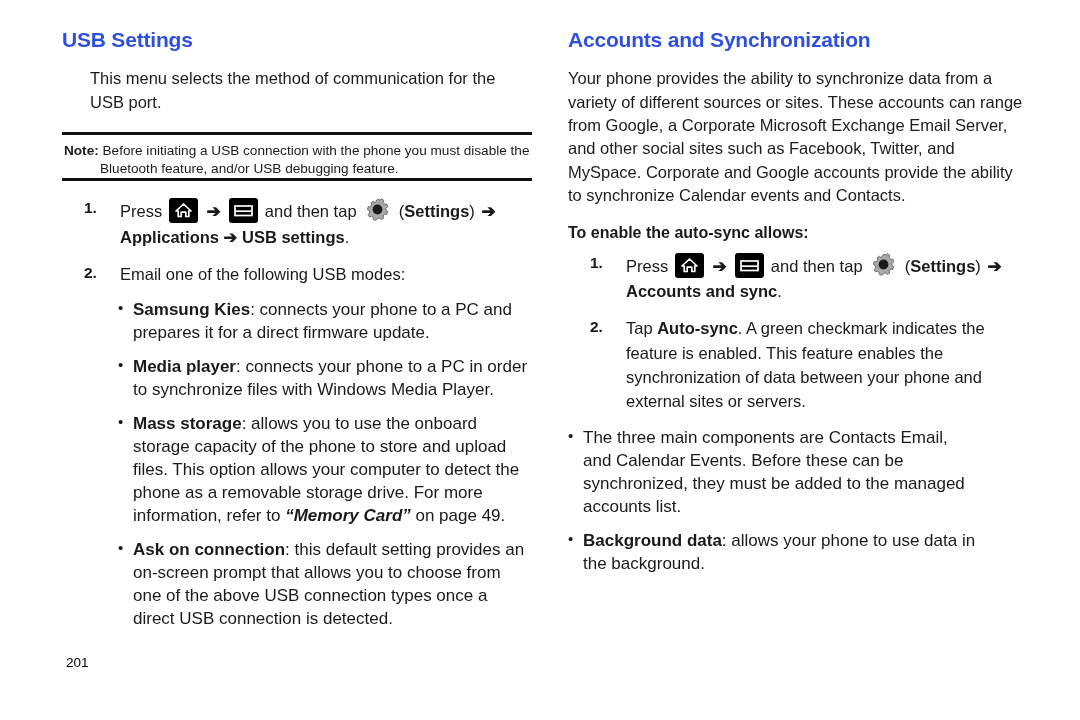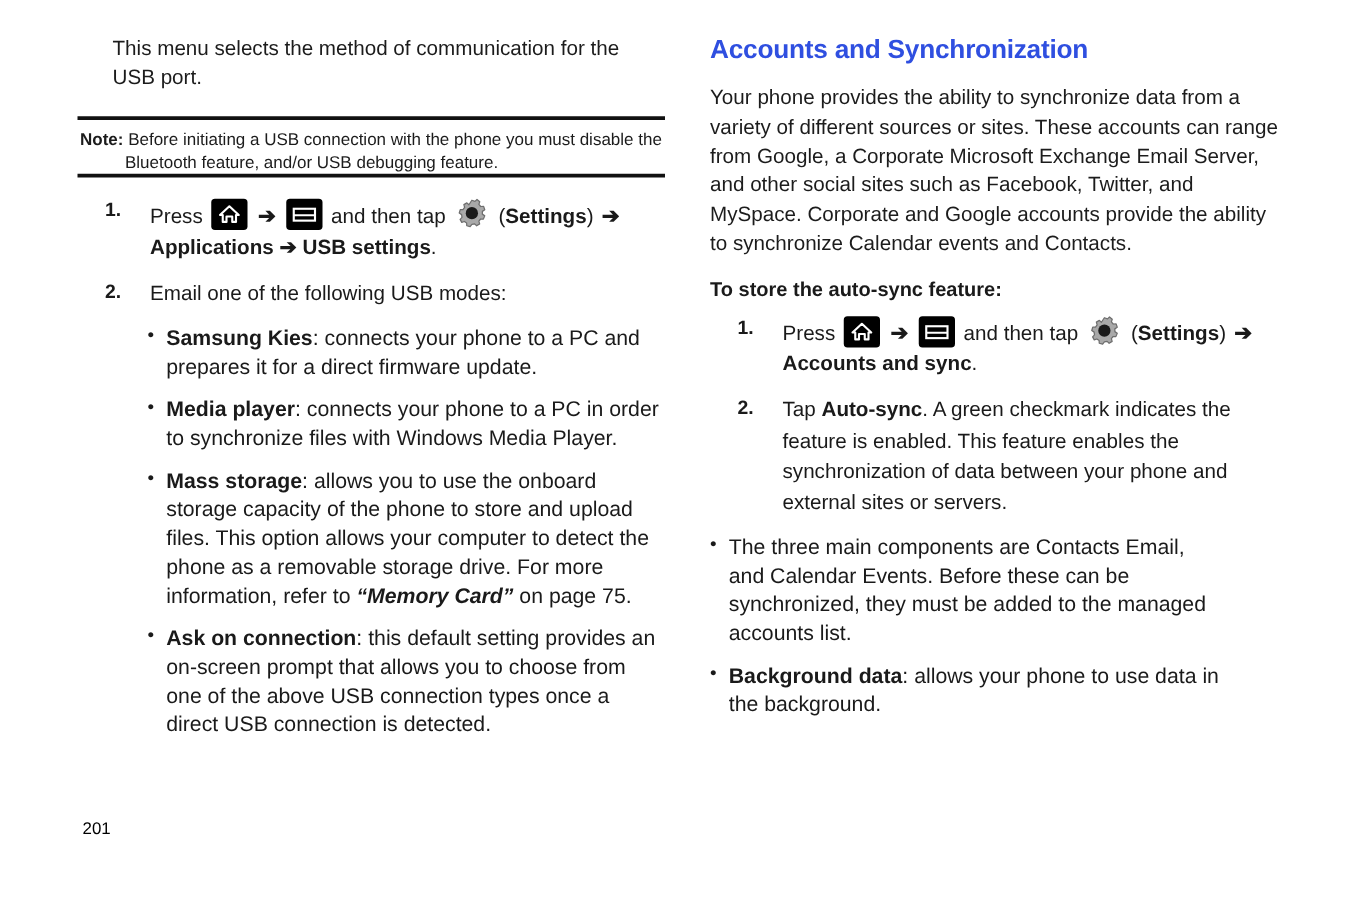--- a/index.html
+++ b/index.html
@@ -165,20 +165,21 @@
     color: #000000;
   }
 </style>
 </head>
 <body>
 
 <div class="page">
 
   <div class="col col-left">
 
+    <h1 class="section-heading">USB Settings</h1>
 
     <p class="body-text">This menu selects the method of communication for the USB port.</p>
 
     <div class="note-block">
       <div class="rule"></div>
       <div class="note-body">
         <span class="note-label">Note:</span>
         <span>Before initiating a USB connection with the phone you must disable the</span>
         <span class="note-cont">Bluetooth feature, and/or USB debugging feature.</span>
       </div>
@@ -217,33 +218,33 @@
 
       <li class="step">
         <span class="step-num">2.</span>
         <span class="step-line">Email one of the following USB modes:</span>
       </li>
     </ol>
 
     <ul class="bullets">
       <li><span class="bold">Samsung Kies</span><span>: connects your phone to a PC and prepares it for a direct firmware update.</span></li>
       <li><span class="bold">Media player</span><span>: connects your phone to a PC in order to synchronize files with Windows Media Player.</span></li>
-      <li><span class="bold">Mass storage</span><span>: allows you to use the onboard storage capacity of the phone to store and upload files. This option allows your computer to detect the phone as a removable storage drive. For more information, refer to </span><span class="ital-bold">“Memory Card”</span><span> on page 75.</span></li>
+      <li><span class="bold">Mass storage</span><span>: allows you to use the onboard storage capacity of the phone to store and upload files. This option allows your computer to detect the phone as a removable storage drive. For more information, refer to </span><span class="ital-bold">“Memory Card”</span><span> on page 49.</span></li>
       <li><span class="bold">Ask on connection</span><span>: this default setting provides an on-screen prompt that allows you to choose from one of the above USB connection types once a direct USB connection is detected.</span></li>
     </ul>
 
   </div>
 
   <div class="col col-right">
 
     <h1 class="section-heading">Accounts and Synchronization</h1>
 
     <p class="body-text">Your phone provides the ability to synchronize data from a variety of different sources or sites. These accounts can range from Google, a Corporate Microsoft Exchange Email Server, and other social sites such as Facebook, Twitter, and MySpace. Corporate and Google accounts provide the ability to synchronize Calendar events and Contacts.</p>
 
-    <div class="subhead">To store the auto-sync feature:</div>
+    <div class="subhead">To enable the auto-sync allows:</div>
 
     <ol class="steps">
       <li class="step">
         <span class="step-num">1.</span>
         <span class="step-line">
           <span>Press</span>
           <span class="icon-box icon-home">
             <svg width="29" height="25" viewBox="0 0 29 25">
               <path d="M14.5 6 L22 13 L19.8 13 L19.8 18.5 L16.8 18.5 L16.8 14.2 L12.2 14.2 L12.2 18.5 L9.2 18.5 L9.2 13 L7 13 Z" fill="none" stroke="#ffffff" stroke-width="1.7" stroke-linejoin="round"></path>
             </svg>

